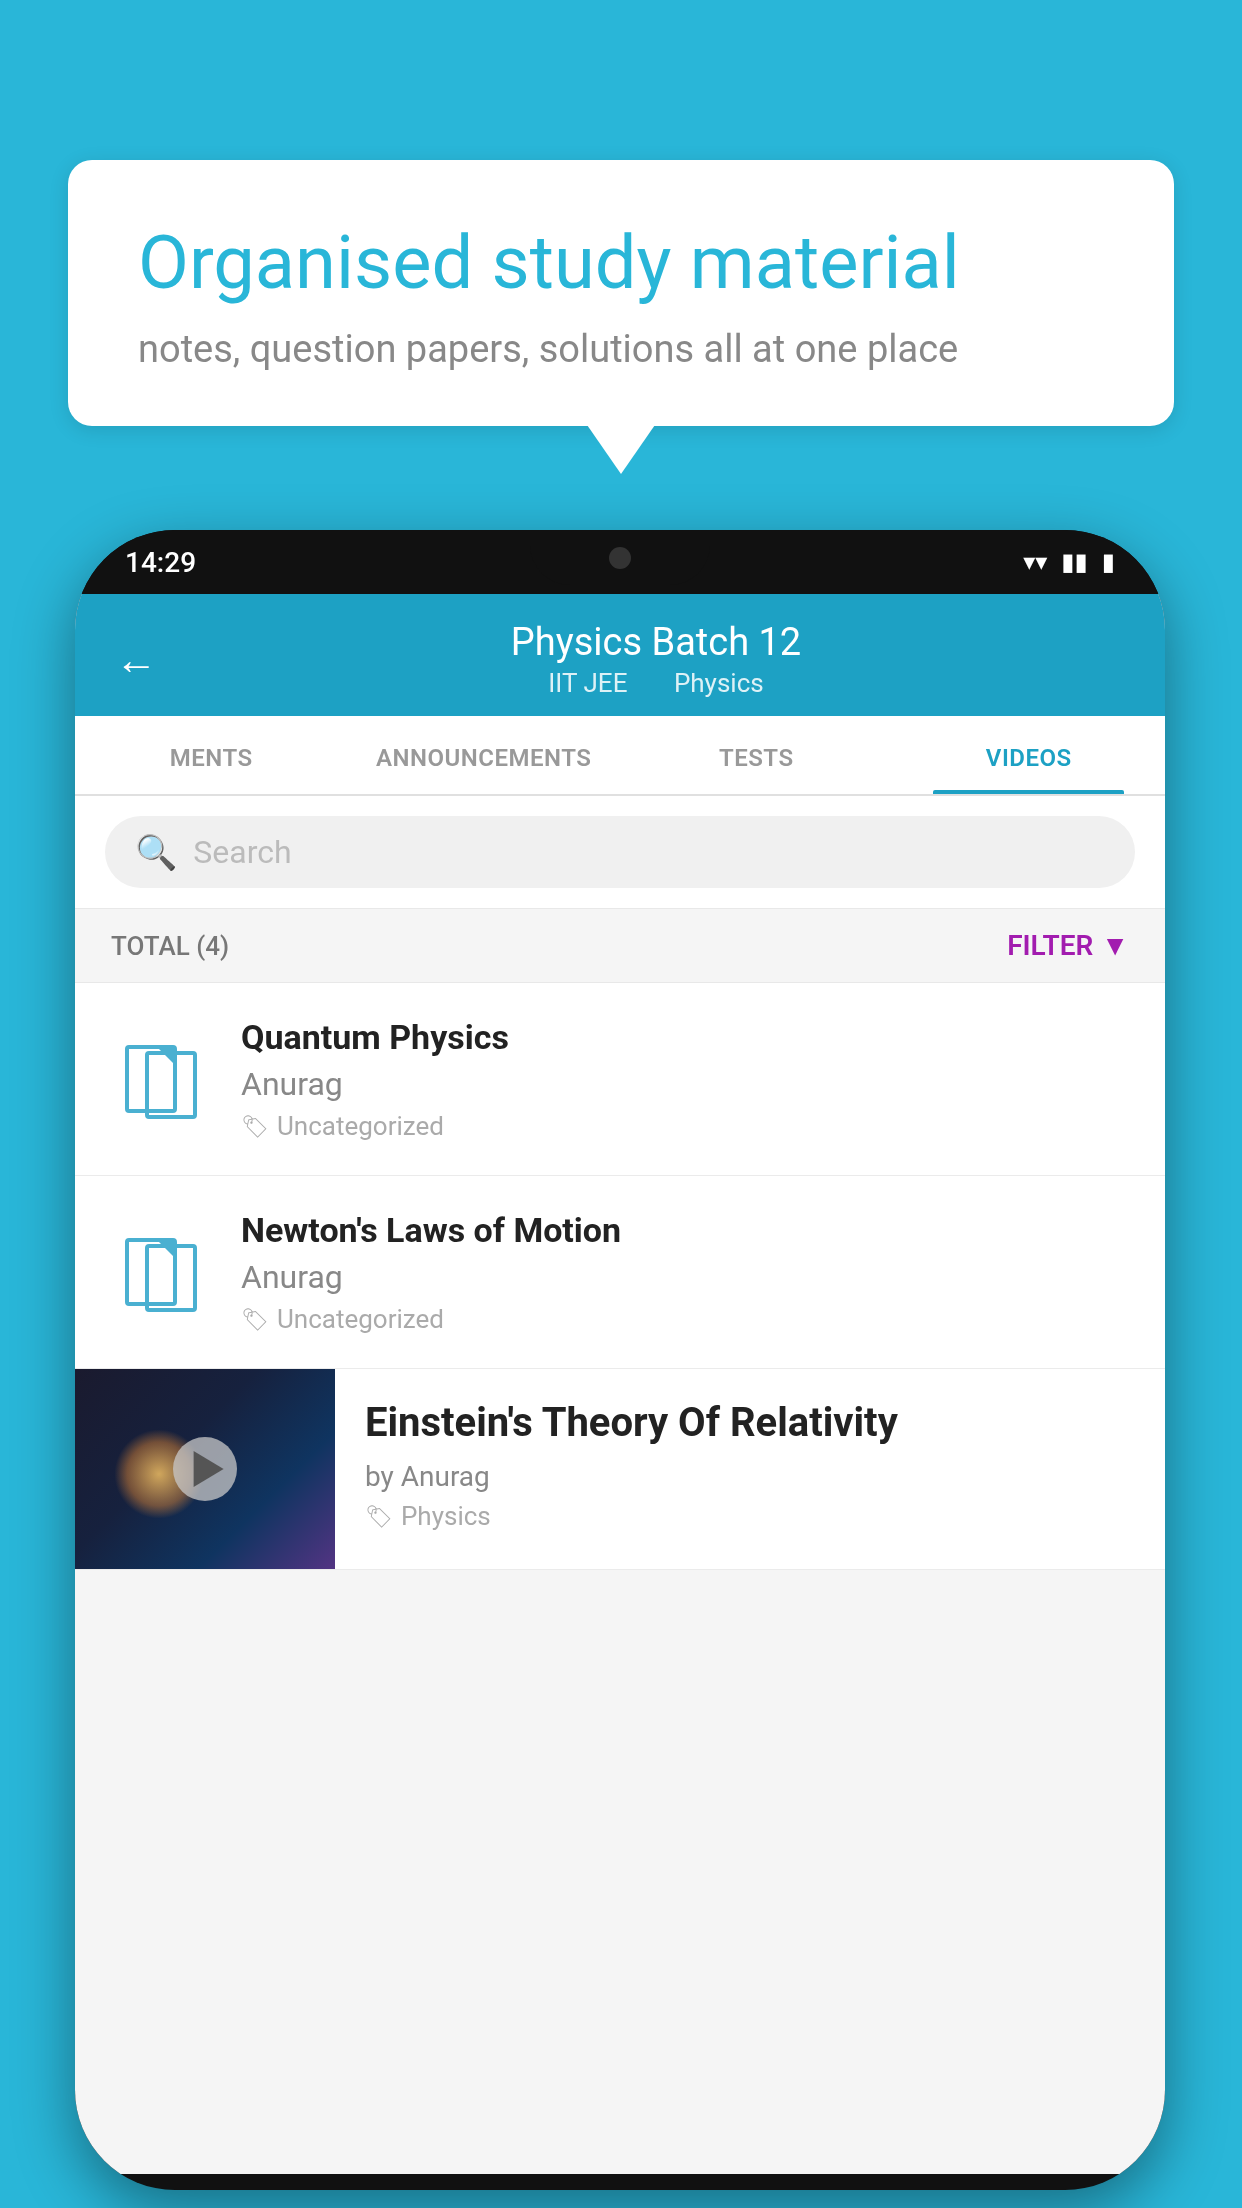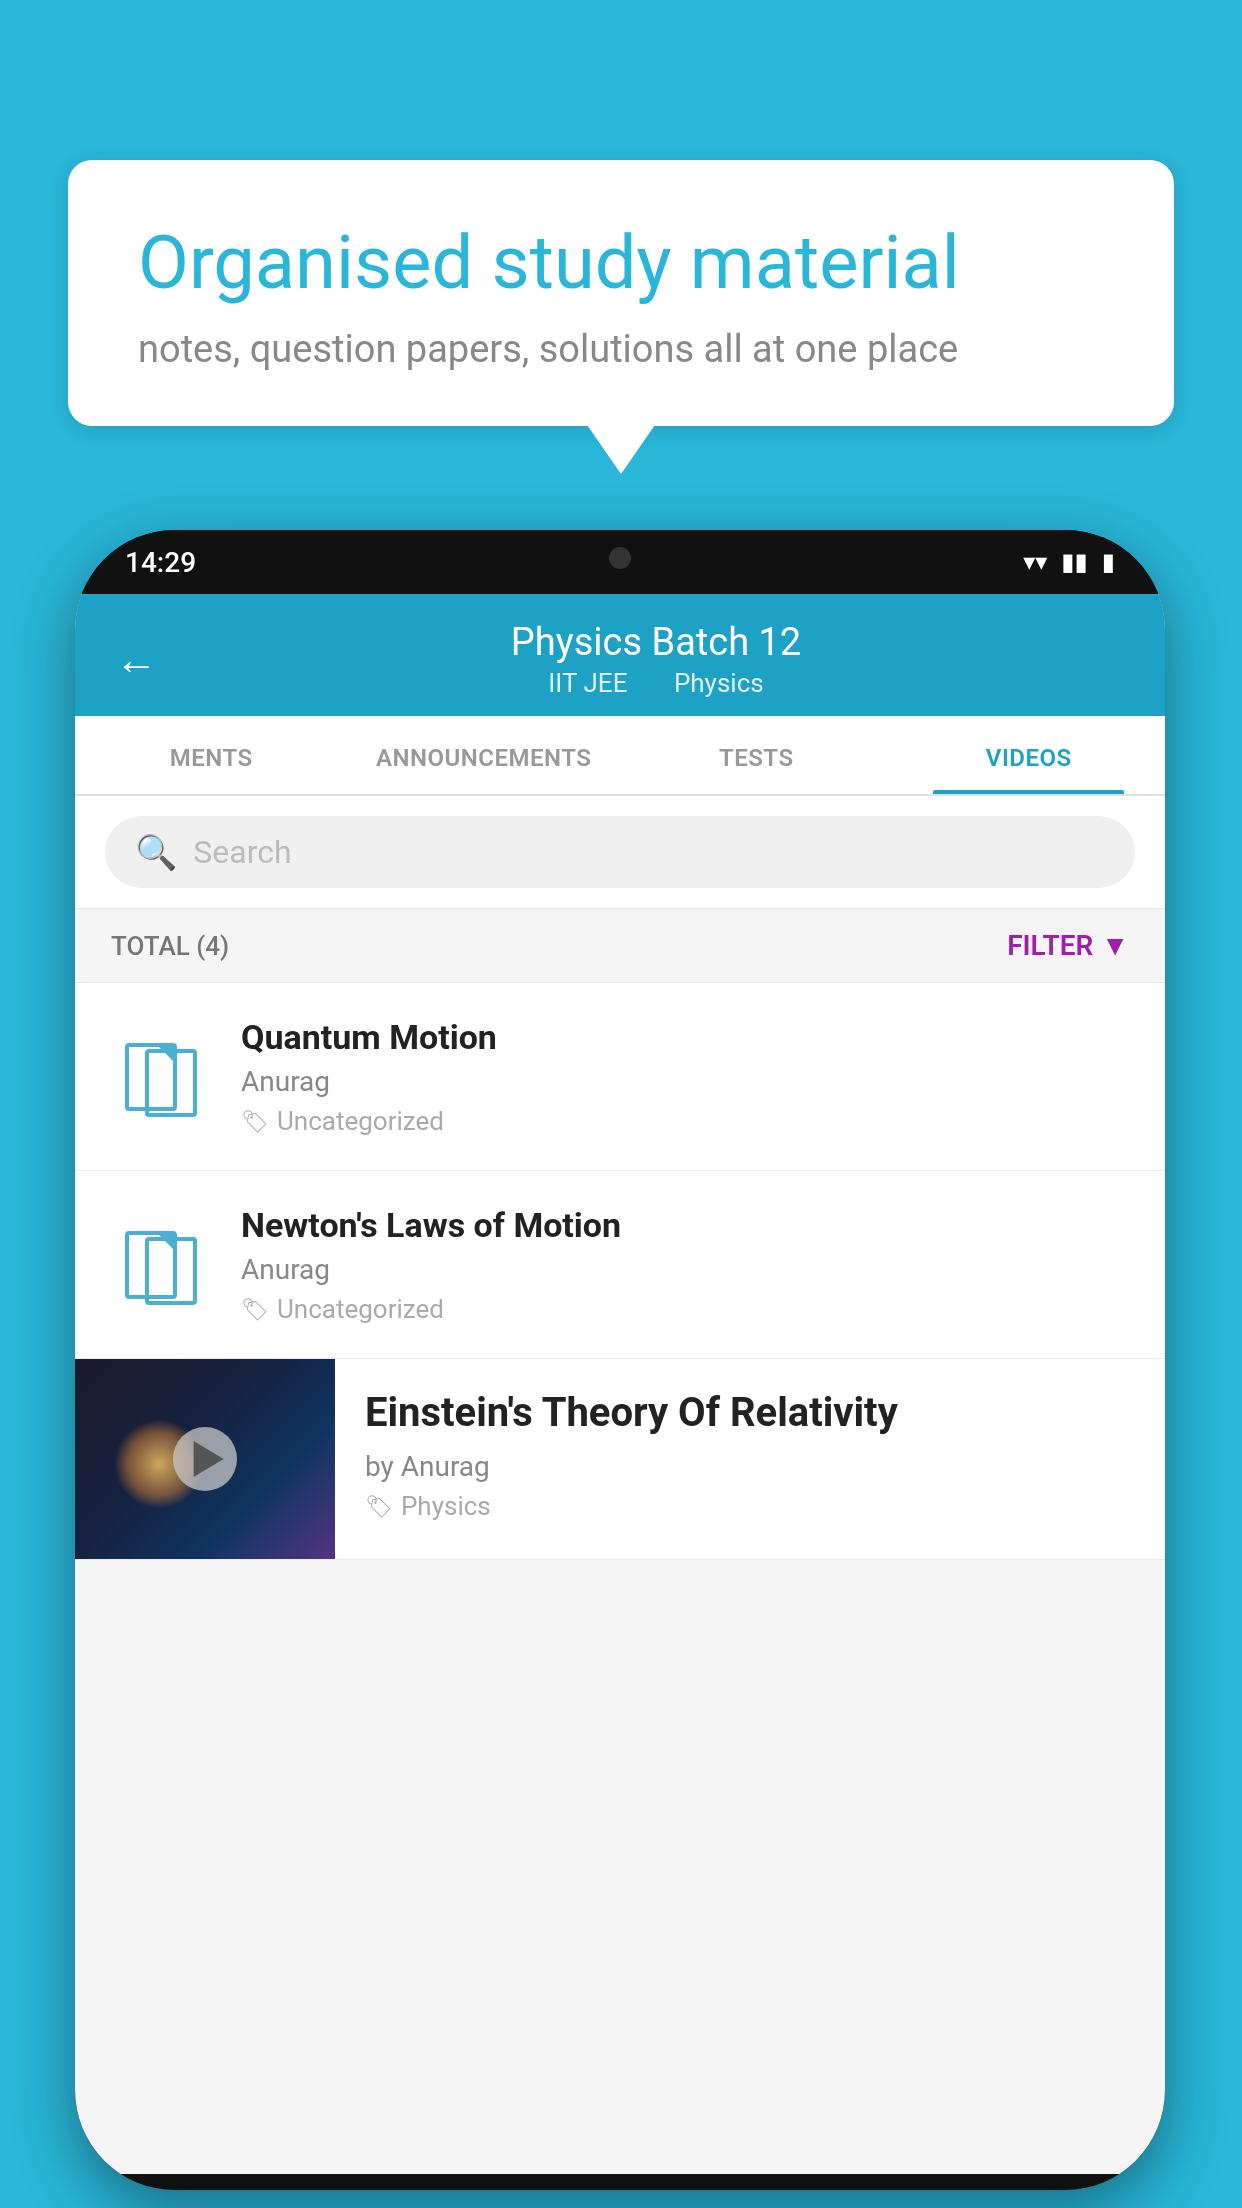--- a/index.html
+++ b/index.html
@@ -287,21 +287,21 @@
     .item-info {
       flex: 1;
     }
     .item-title {
       font-size: 34px;
       font-weight: 700;
       color: #222;
       margin-bottom: 8px;
     }
     .item-author {
-      font-size: 28px;
+      font-size: 32px;
       color: #888;
       margin-bottom: 8px;
     }
     .item-tag {
       display: flex;
       align-items: center;
       gap: 8px;
       font-size: 26px;
       color: #aaa;
     }
@@ -448,21 +448,21 @@
     <div class="video-list">
 
       <div class="video-item">
         <div class="file-icon-wrap">
           <div class="two-files">
             <div class="file-back"></div>
             <div class="file-front"></div>
           </div>
         </div>
         <div class="item-info">
-          <div class="item-title">Quantum Motion</div>
+          <div class="item-title">Quantum Physics</div>
           <div class="item-author">Anurag</div>
           <div class="item-tag">
             <span class="tag-icon">🏷</span>
             <span>Uncategorized</span>
           </div>
         </div>
       </div>
 
       <div class="video-item">
         <div class="file-icon-wrap">

